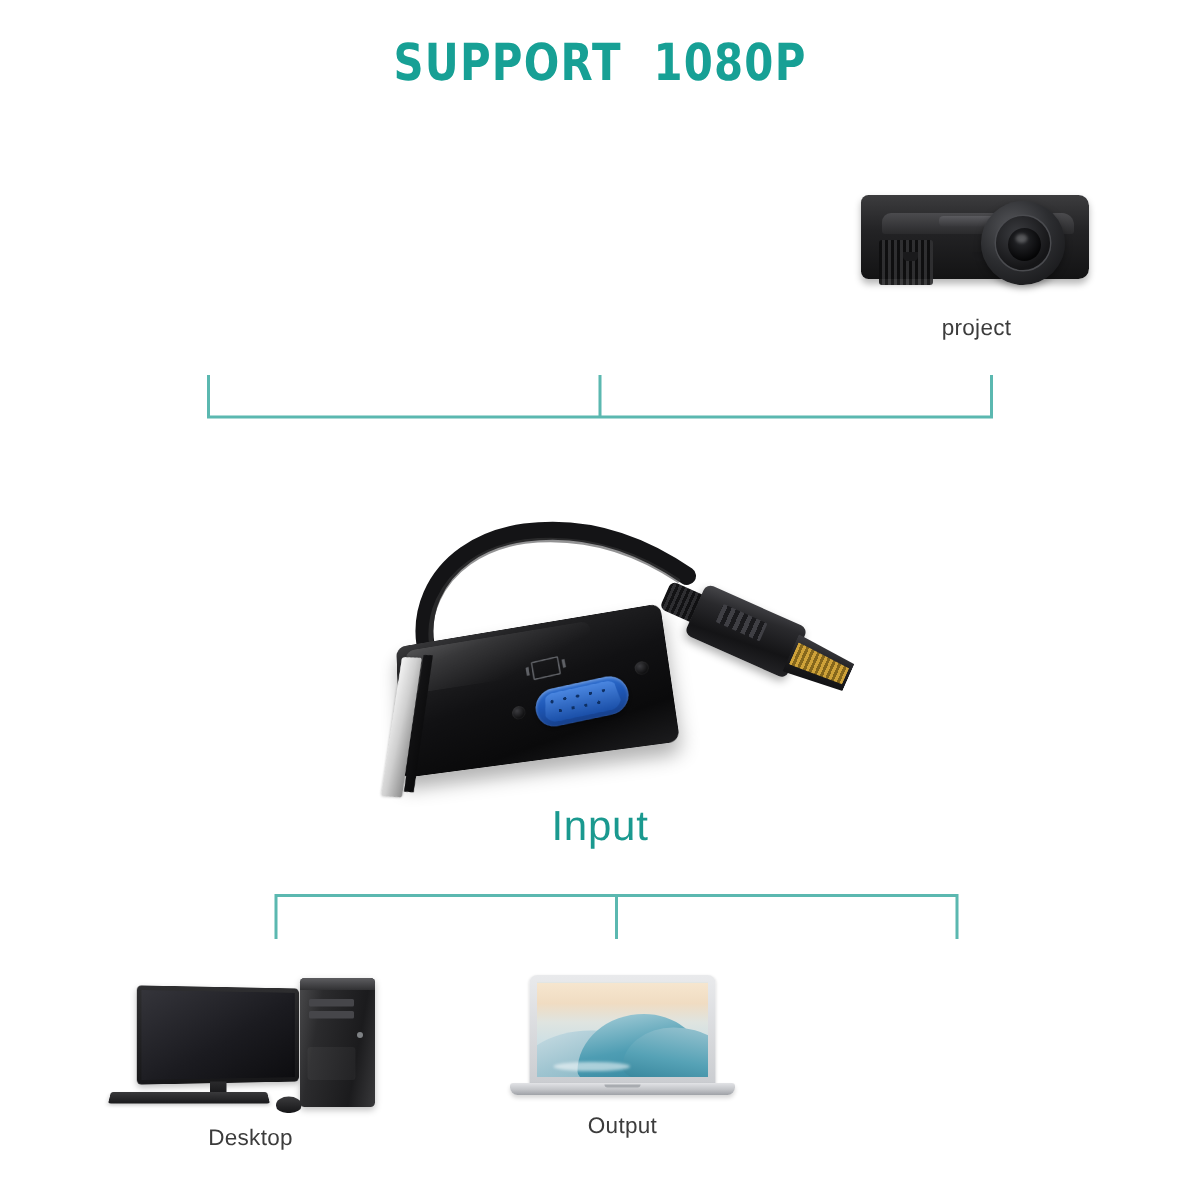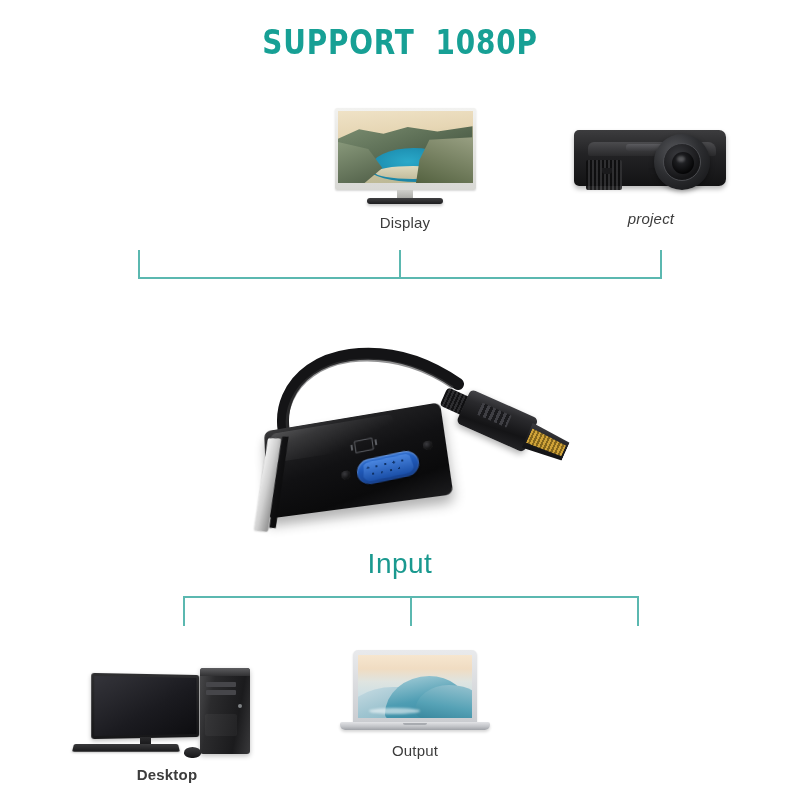--- a/index.html
+++ b/index.html
@@ -45,21 +45,21 @@
     position: absolute;
     width: 800px;
     left: 0;
     text-align: center;
     font-family: "Liberation Sans", sans-serif;
     font-size: 28px;
     color: #1a998f;
     letter-spacing: 0.5px;
   }
   .section-word.output { top: 293px; }
-  .section-word.input  { top: 535px; margin-top: 13px; }
+  .section-word.input  { top: 535px; }
 
   
   .device {
     position: absolute;
     text-align: center;
   }
   .device-art {
     position: relative;
     margin: 0 auto;
   }
@@ -201,21 +201,21 @@
   .mon-base {
     position: absolute; left: 50%; top: 90px;
     transform: translateX(-50%);
     width: 76px; height: 6px;
     border-radius: 3px / 3px;
     background: linear-gradient(#3f3f41, #1d1d1f);
     box-shadow: 0 2px 3px rgba(0,0,0,.22);
   }
 
   
-  #dev-projector { left: 556px; top: 112px; width: 190px; font-style: italic; }
+  #dev-projector { left: 556px; top: 112px; width: 190px; }
   #dev-projector .device-art { width: 166px; height: 92px; }
   .proj-body {
     position: absolute; left: 6px; top: 18px;
     width: 152px; height: 56px;
     border-radius: 5px 7px 7px 5px;
     background: linear-gradient(180deg, #3c3c3e 0%, #232325 42%, #131314 100%);
     box-shadow: 0 3px 5px rgba(0,0,0,.28);
   }
   .proj-top {
     position: absolute; left: 14px; top: 12px;
@@ -271,21 +271,21 @@
   .proj-foot {
     position: absolute; bottom: 12px;
     width: 10px; height: 6px;
     border-radius: 0 0 3px 3px;
     background: #1a1a1c;
   }
   .proj-foot.a { left: 28px; }
   .proj-foot.b { left: 74px; }
 
   
-  #dev-desktop { left: 62px; top: 668px; width: 210px; font-weight: bold; }
+  #dev-desktop { left: 62px; top: 652px; width: 210px; }
   #dev-desktop .device-art { width: 186px; height: 92px; }
   .pc-mon-frame {
     position: absolute; left: 18px; top: 6px;
     width: 110px; height: 64px;
     background: linear-gradient(#2e2e30, #171719);
     border-radius: 3px;
     padding: 3px;
     box-sizing: border-box;
     transform: perspective(320px) rotateY(11deg);
     box-shadow: 0 2px 4px rgba(0,0,0,.25);
@@ -642,37 +642,20 @@
   }
 </style>
 </head>
 <body>
 
 <div class="stage">
 
   <div class="title">SUPPORT  1080P</div>
 
 
-  <div class="device" id="dev-display">
-    <div class="device-art">
-      <div class="mon-frame">
-        <div class="mon-screen">
-          <div class="coast-sky"></div>
-          <div class="coast-land top"></div>
-          <div class="coast-water"></div>
-          <div class="coast-beach"></div>
-          <div class="coast-land left"></div>
-          <div class="coast-land right"></div>
-        </div>
-      </div>
-      <div class="mon-neck"></div>
-      <div class="mon-base"></div>
-    </div>
-    <div class="device-label">Display</div>
-  </div>
 
   <div class="device" id="dev-projector">
     <div class="device-art">
       <div class="proj-body">
         <div class="proj-top"></div>
         <div class="proj-top-plate"></div>
         <div class="proj-vents"></div>
         <div class="proj-foot a"></div>
         <div class="proj-foot b"></div>
       </div>

